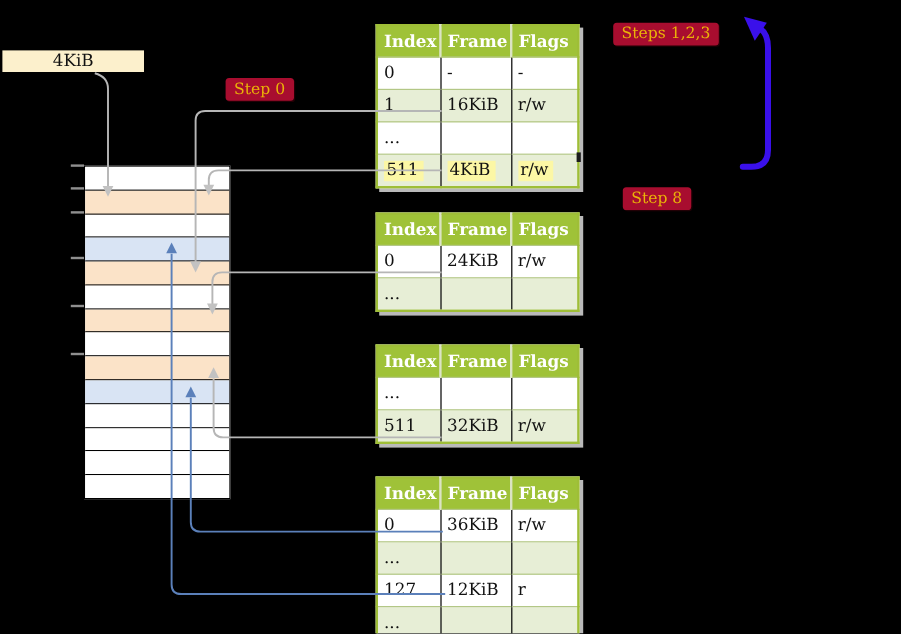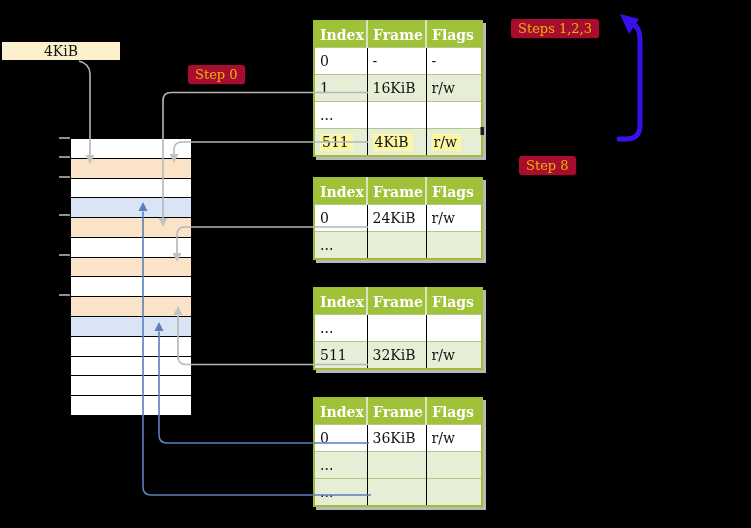--- a/index.html
+++ b/index.html
@@ -179,20 +179,25 @@
     <tr>
       <td>0</td>
       <td>36KiB</td>
       <td>r/w</td>
     </tr>
     <tr class="alt">
       <td>...</td>
       <td></td>
       <td></td>
     </tr>
+    <tr>
+      <td>127</td>
+      <td>12KiB</td>
+      <td>r</td>
+    </tr>
     <tr class="alt">
       <td>...</td>
       <td></td>
       <td></td>
     </tr>
   </tbody>
     </table>
 
   <svg id="arrows" viewBox="0 0 751 528">
 

